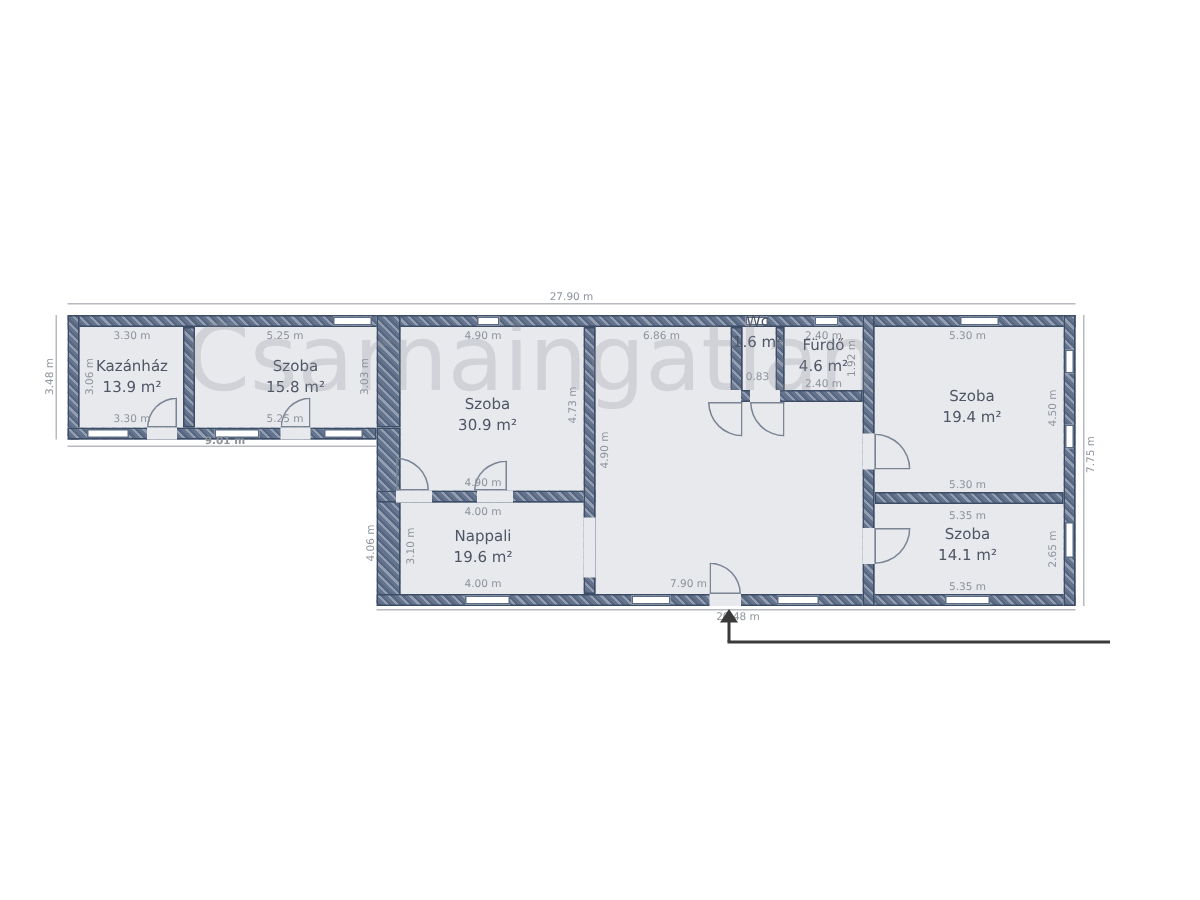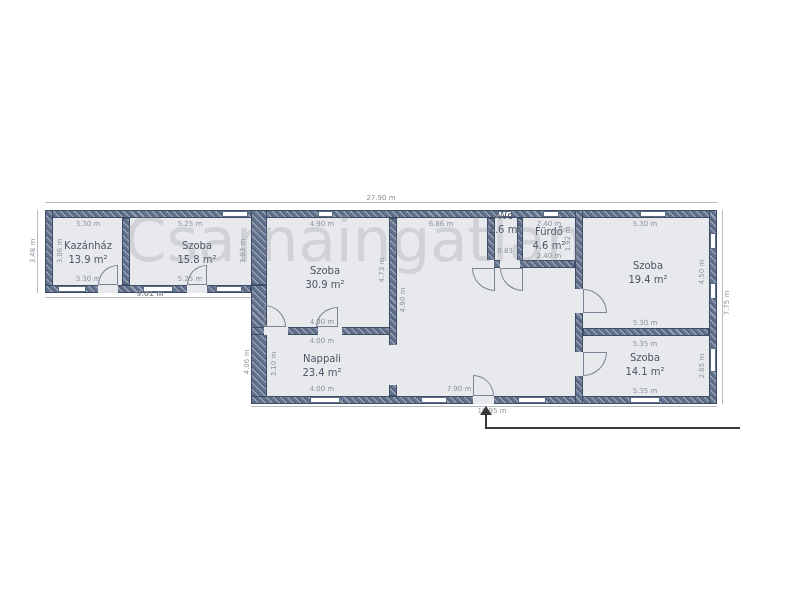--- a/index.html
+++ b/index.html
@@ -95,21 +95,21 @@
       <div class="room-label" style="left: 197px; top: 252px;">
         <div>Szoba</div>
         <div>15.8 m²</div>
       </div>
       <div class="room-label" style="left: 325px; top: 277px;">
         <div>Szoba</div>
         <div>30.9 m²</div>
       </div>
       <div class="room-label" style="left: 322px; top: 365px;">
         <div>Nappali</div>
-        <div>23.4 m²</div>
+        <div>19.6 m²</div>
       </div>
       <div class="room-label" style="left: 505px; top: 222px;">
         <div>Wc</div>
         <div>1.6 m²</div>
       </div>
       <div class="room-label" style="left: 549px; top: 238px;">
         <div>Fürdő</div>
         <div>4.6 m²</div>
       </div>
       <div class="room-label" style="left: 648px; top: 272px;">
@@ -143,18 +143,18 @@
       <div class="dim v" style="left: 247px; top: 362px;">4.06 m</div>
       <div class="dim v" style="left: 568px; top: 239px;">1.92 m</div>
       <div class="dim" style="left: 549px; top: 256px;">2.40 m</div>
       <div class="dim" style="left: 645px; top: 323px;">5.30 m</div>
       <div class="dim v" style="left: 702px; top: 272px;">4.50 m</div>
       <div class="dim" style="left: 645px; top: 344px;">5.35 m</div>
       <div class="dim" style="left: 645px; top: 391px;">5.35 m</div>
       <div class="dim v" style="left: 702px; top: 366px;">2.65 m</div>
       <div class="dim v" style="left: 727px; top: 303px;">7.75 m</div>
       <div class="dim" style="left: 459px; top: 389px;">7.90 m</div>
-      <div class="dim" style="left: 492px; top: 411px;">19.95 m</div>
+      <div class="dim" style="left: 492px; top: 411px;">20.48 m</div>
       <div class="arrow-head" style="left: 480px; top: 406px;"></div>
       <div class="arrow-part" style="left: 485px; top: 414px; width: 2px; height: 14px;"></div>
       <div class="arrow-part" style="left: 485px; top: 427px; width: 255px; height: 2px;"></div>
     </div>
 </div>
 
 </body></html>

